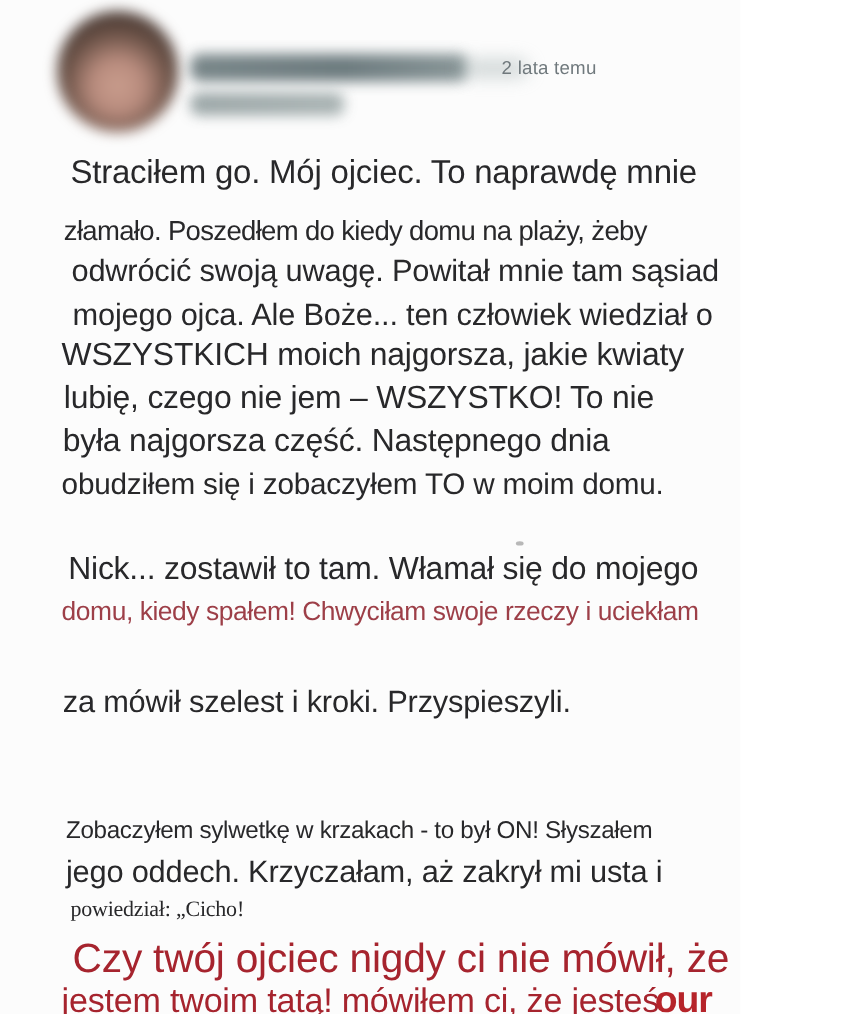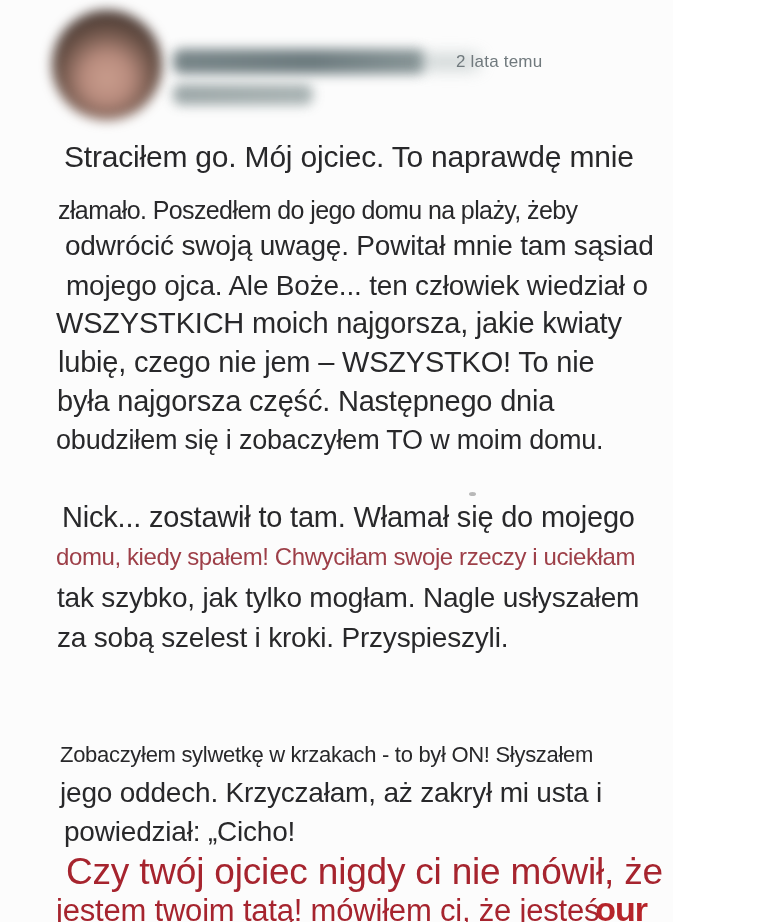--- a/index.html
+++ b/index.html
@@ -90,21 +90,21 @@
   .ln6  { top: 385px; left: 57px; font-size: 29px; }
   .ln7  { top: 425px; left: 56px; font-size: 27px; }
 
   .ln8  { top: 501px; left: 62px; font-size: 29px; }
   .ln9  { top: 543px; left: 56px; font-size: 24px; letter-spacing: -0.4px; }
   .ln10 { top: 582px; left: 57px; font-size: 28px; }
   .ln11 { top: 622px; left: 57px; font-size: 28px; }
 
   .ln12 { top: 742px; left: 60px; font-size: 22px; letter-spacing: -0.3px; }
   .ln13 { top: 777px; left: 60px; font-size: 28px; }
-  .ln14 { top: 816px; left: 64px; font-size: 28px; }
+  .ln14 { top: 816px; left: 64px; font-size: 20px; font-family: Liberation Serif, serif; }
 
   .ln15 { top: 851px; left: 66px; font-size: 37px; font-weight: 500; letter-spacing: -0.2px; }
   .ln16 { top: 890px; left: 56px; font-size: 31px; font-weight: 500; letter-spacing: -0.2px; }
 
   .overlay-frag {
     font-weight: 700;
     font-size: 34px;
     color: #b6242a;
     margin-left: -4px;
     letter-spacing: -1px;
@@ -126,34 +126,33 @@
 
 <div id="page">
 
   <div class="avatar"></div>
   <div class="name-blur-1"></div>
   <div class="name-blur-1b"></div>
   <div class="name-blur-2"></div>
   <div class="timestamp">2 lata temu</div>
 
   <div class="line ln0">Straciłem go. Mój ojciec. To naprawdę mnie</div>
-  <div class="line ln1">złamało. Poszedłem do jego domu na plaży, żeby</div>
+  <div class="line ln1">złamało. Poszedłem do kiedy domu na plaży, żeby</div>
   <div class="line ln2">odwrócić swoją uwagę. Powitał mnie tam sąsiad</div>
   <div class="line ln3">mojego ojca. Ale Boże... ten człowiek wiedział o</div>
   <div class="line ln4">WSZYSTKICH moich najgorsza, jakie kwiaty</div>
   <div class="line ln6">była najgorsza część. Następnego dnia</div>
   <div class="line ln5">lubię, czego nie jem – WSZYSTKO! To nie</div>
   <div class="line ln7">obudziłem się i zobaczyłem TO w moim domu.</div>
 
   <div class="artifact-dot"></div>
 
   <div class="line ln8">Nick... zostawił to tam. Włamał się do mojego</div>
   <div class="line ln9 c-darkred">domu, kiedy spałem! Chwyciłam swoje rzeczy i uciekłam</div>
-  <div class="line ln10">tak szybko, jak tylko mogłam. Nagle usłyszałem</div>
-  <div class="line ln11">za sobą szelest i kroki. Przyspieszyli.</div>
+  <div class="line ln11">za mówił szelest i kroki. Przyspieszyli.</div>
 
   <div class="line ln12">Zobaczyłem sylwetkę w krzakach - to był ON! Słyszałem</div>
   <div class="line ln13">jego oddech. Krzyczałam, aż zakrył mi usta i</div>
   <div class="line ln14">powiedział: „Cicho!</div>
 
   <div class="line ln15 c-red">Czy twój ojciec nigdy ci nie mówił, że</div>
   <div class="line ln16 c-red">
     <span>jestem twoim tatą! mówiłem ci, że jesteś</span><span class="overlay-frag">our</span>
   </div>
 

